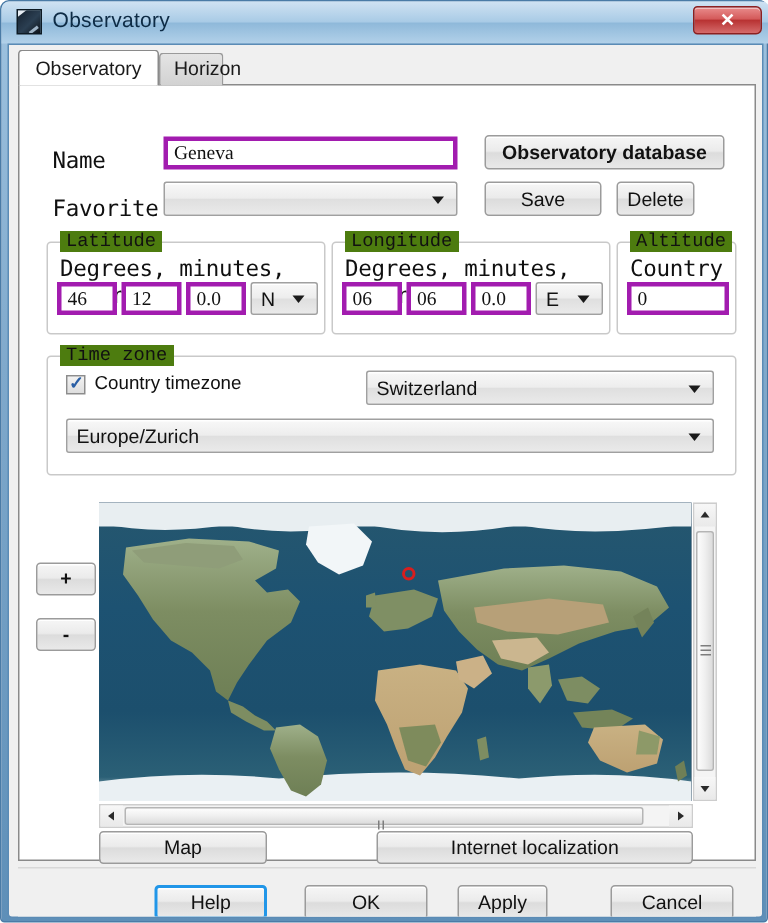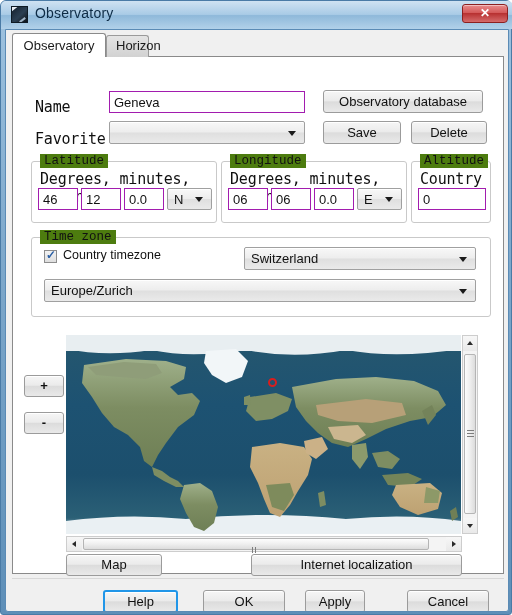--- a/index.html
+++ b/index.html
@@ -145,23 +145,23 @@
     color: #101010;
     letter-spacing: -0.2px;
   }
   .lbl {
     font-size: 12.5px;
     color: #101010;
   }
   .txt {
     position: absolute;
     box-sizing: border-box;
-    border: 1px solid #a21caf;
+    border: 3px solid #a21caf;
     background: #fff;
-    font-family: Liberation Sans, sans-serif;
+    font-family: Liberation Serif, serif;
     font-size: 13px;
     color: #111;
     padding: 0 4px;
     line-height: 20px;
     outline: none;
   }
   .btn {
     position: absolute;
     box-sizing: border-box;
     background: linear-gradient(to bottom, #f6f6f6 0%, #ebebeb 46%, #dcdcdc 52%, #e9e9e9 100%);
@@ -368,29 +368,29 @@
 
     <div class="tabstrip">
       <div class="tab active" style="left:0px; width:94px;">Observatory</div>
       <div class="tab inactive" style="left:94px; width:43px;">Horizon</div>
     </div>
 
     <div class="tabpage">
 
       <div class="lbl-mono" style="position:absolute; left:22px; top:41px;">Name</div>
       <input class="txt" type="text" style="left: 96px; top: 34px; width: 196px; height: 22px;" value="Geneva">
-      <div class="btn" style="left:310px; top:33px; width:160px; height:23px; line-height:21px;">Observatory database</div>
+      <div class="btn" style="left:310px; top:33px; width:160px; height:23px; line-height:21px;font-weight:bold;">Observatory database</div>
 
       <div class="lbl-mono" style="position:absolute; left:22px; top:73px;">Favorite</div>
       <div class="combo" style="left:96px; top:64px; width:196px; height:23px; line-height:22px;">
         <span class="cval"></span>
         <span class="arrow-dn"></span>
       </div>
       <div class="btn" style="left:310px; top:64px; width:78px; height:23px; line-height:21px;">Save</div>
-      <div class="btn" style="left:398px; top:64px; width:76px; height:23px; line-height:21px;">Delete</div>
+      <div class="btn" style="left:398px; top:64px; width:52px; height:23px; line-height:21px;">Delete</div>
 
       <div class="group" style="left:18px; top:104px; width:186px; height:62px;">
         <div class="gtitle">Latitude</div>
         <div class="lbl-mono" style="position:absolute; left:8px; top:8px;">Degrees, minutes, seconds</div>
         <input class="txt" type="text" style="left: 6px; top: 26px; width: 40px; height: 22px;" value="46">
         <input class="txt" type="text" style="left: 49px; top: 26px; width: 40px; height: 22px;" value="12">
         <input class="txt" type="text" style="left: 92px; top: 26px; width: 40px; height: 22px;" value="0.0">
         <div class="combo" style="left:135px; top:26px; width:45px; height:22px; line-height:21px;">
           <span class="cval">N</span>
           <span class="arrow-dn"></span>
@@ -530,21 +530,21 @@
           <span class="tri-l"></span>
         </div>
       <div class="hthumb">
         <span class="hgrip"><i></i><i></i><i></i></span>
       </div>
       <div class="hr">
           <span class="tri-r"></span>
         </div>
     </div>
 
-    <div class="btn" style="left:60px; top:524px; width:96px; height:22px; line-height:20px;">Map</div>
+    <div class="btn" style="left:60px; top:524px; width:112px; height:22px; line-height:20px;">Map</div>
     <div class="btn" style="left:245px; top:524px; width:211px; height:22px; line-height:20px;">Internet localization</div>
 
     <div class="bottombar">
       <div class="btn focus" style="left:91px; top:11px; width:75px; height:23px; line-height:19px;">Help</div>
       <div class="btn" style="left:191px; top:11px; width:82px; height:23px; line-height:21px;">OK</div>
       <div class="btn" style="left:293px; top:11px; width:60px; height:23px; line-height:21px;">Apply</div>
       <div class="btn" style="left:395px; top:11px; width:82px; height:23px; line-height:21px;">Cancel</div>
     </div>
 
   </div>

